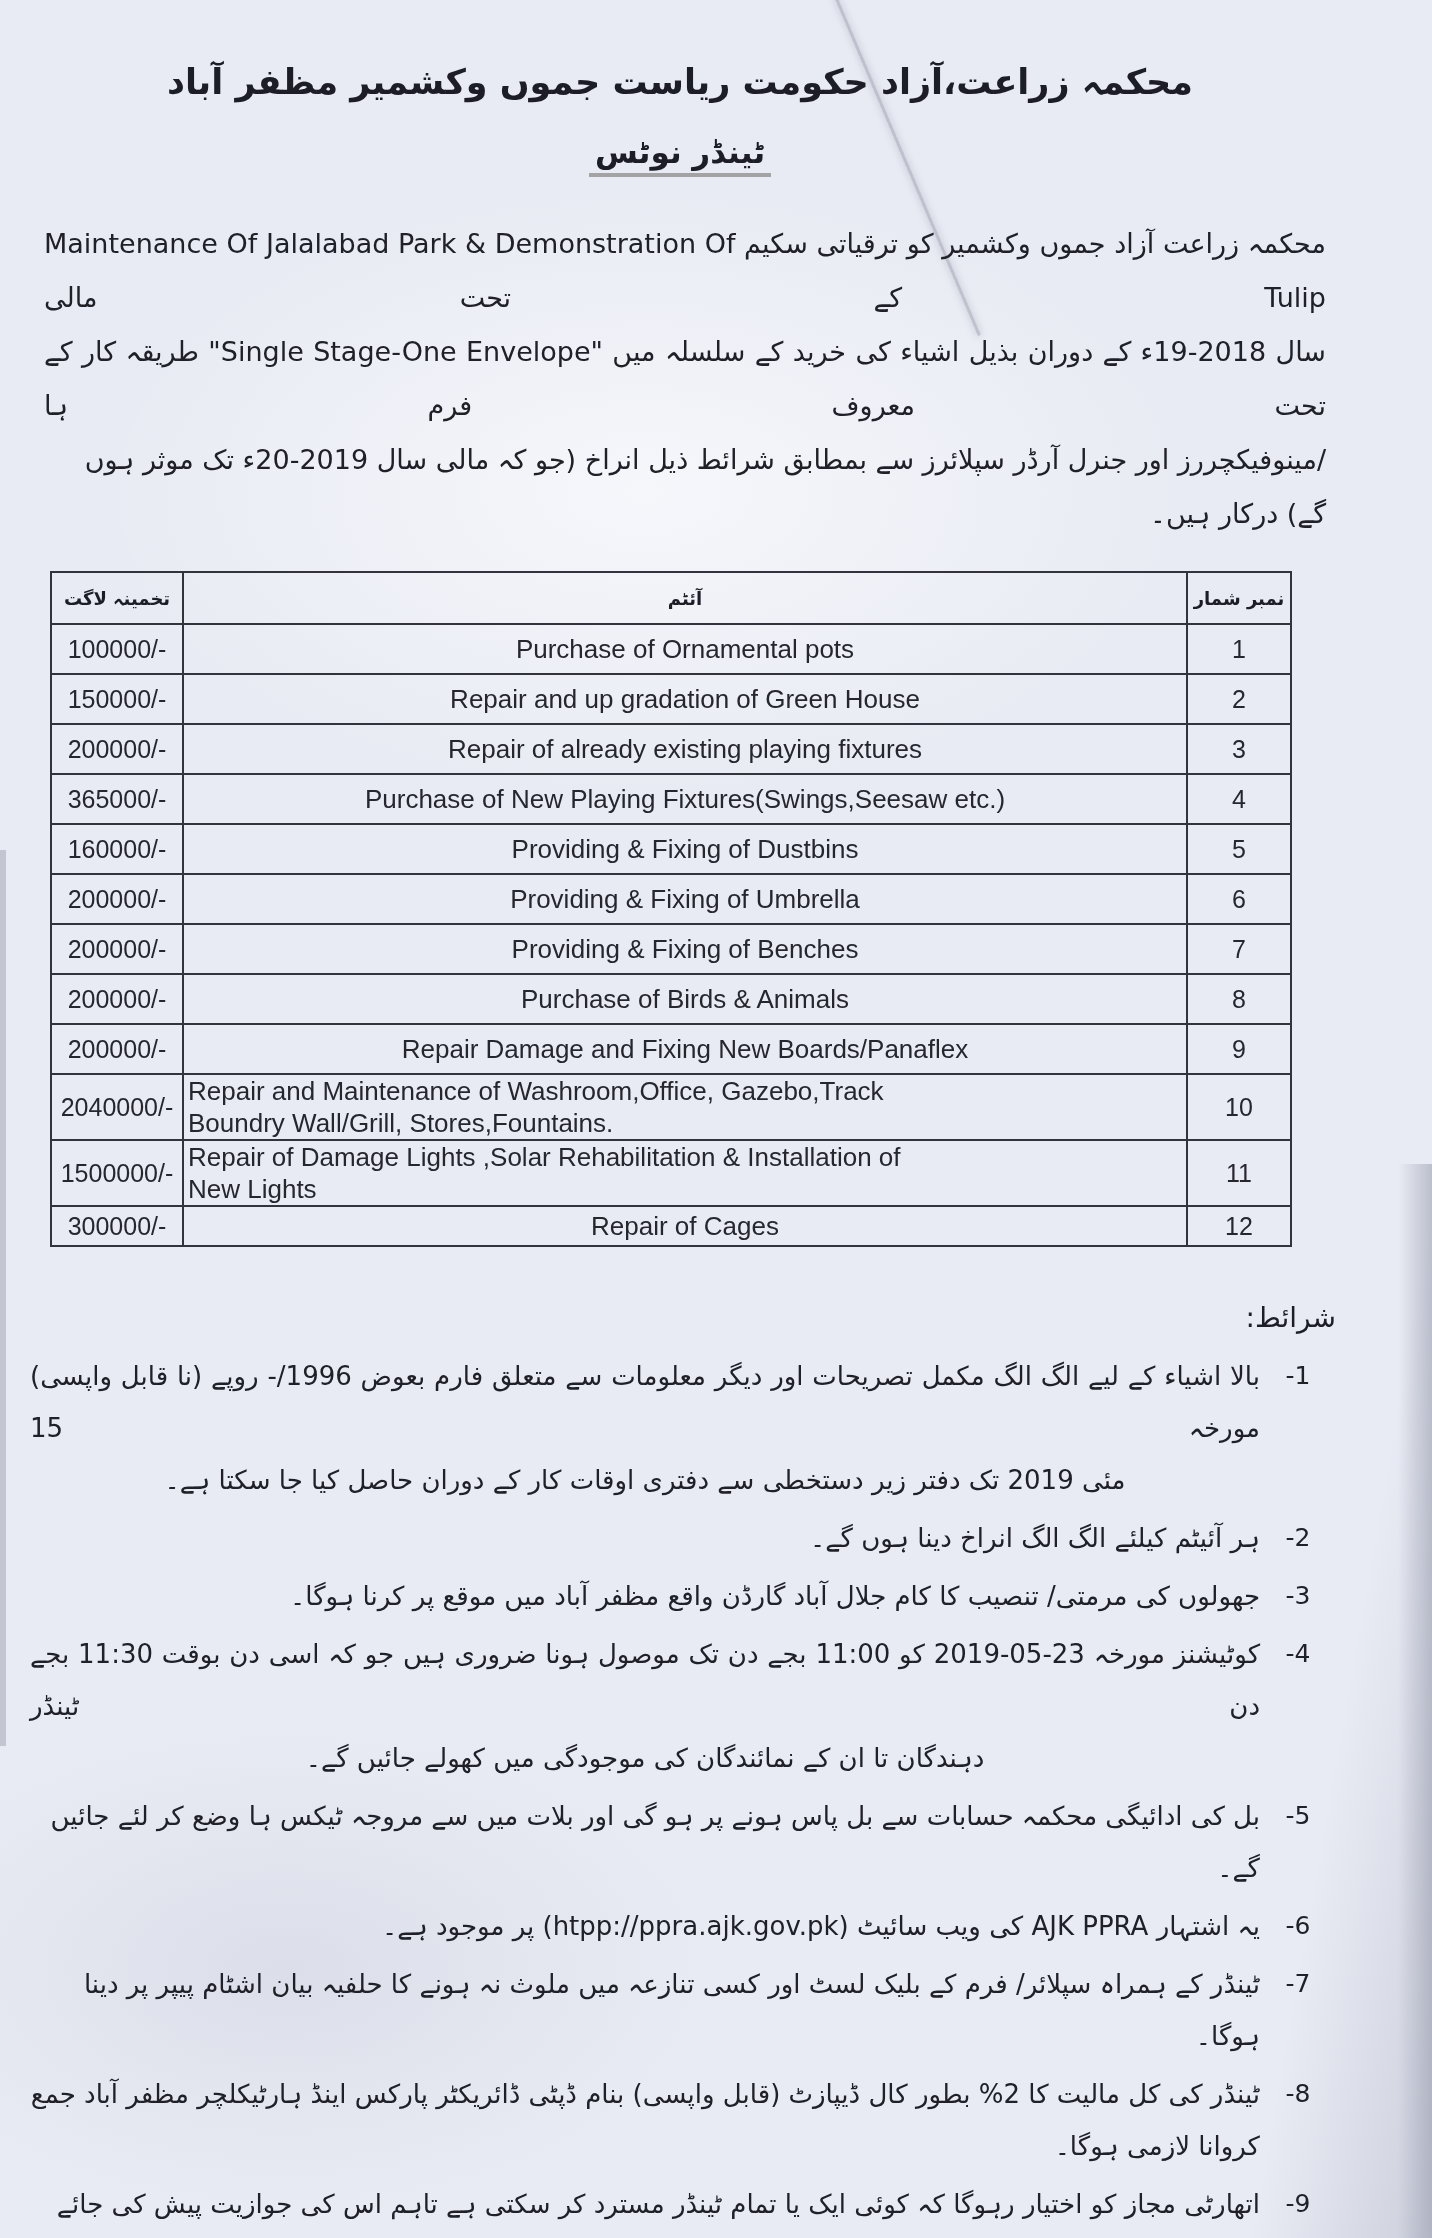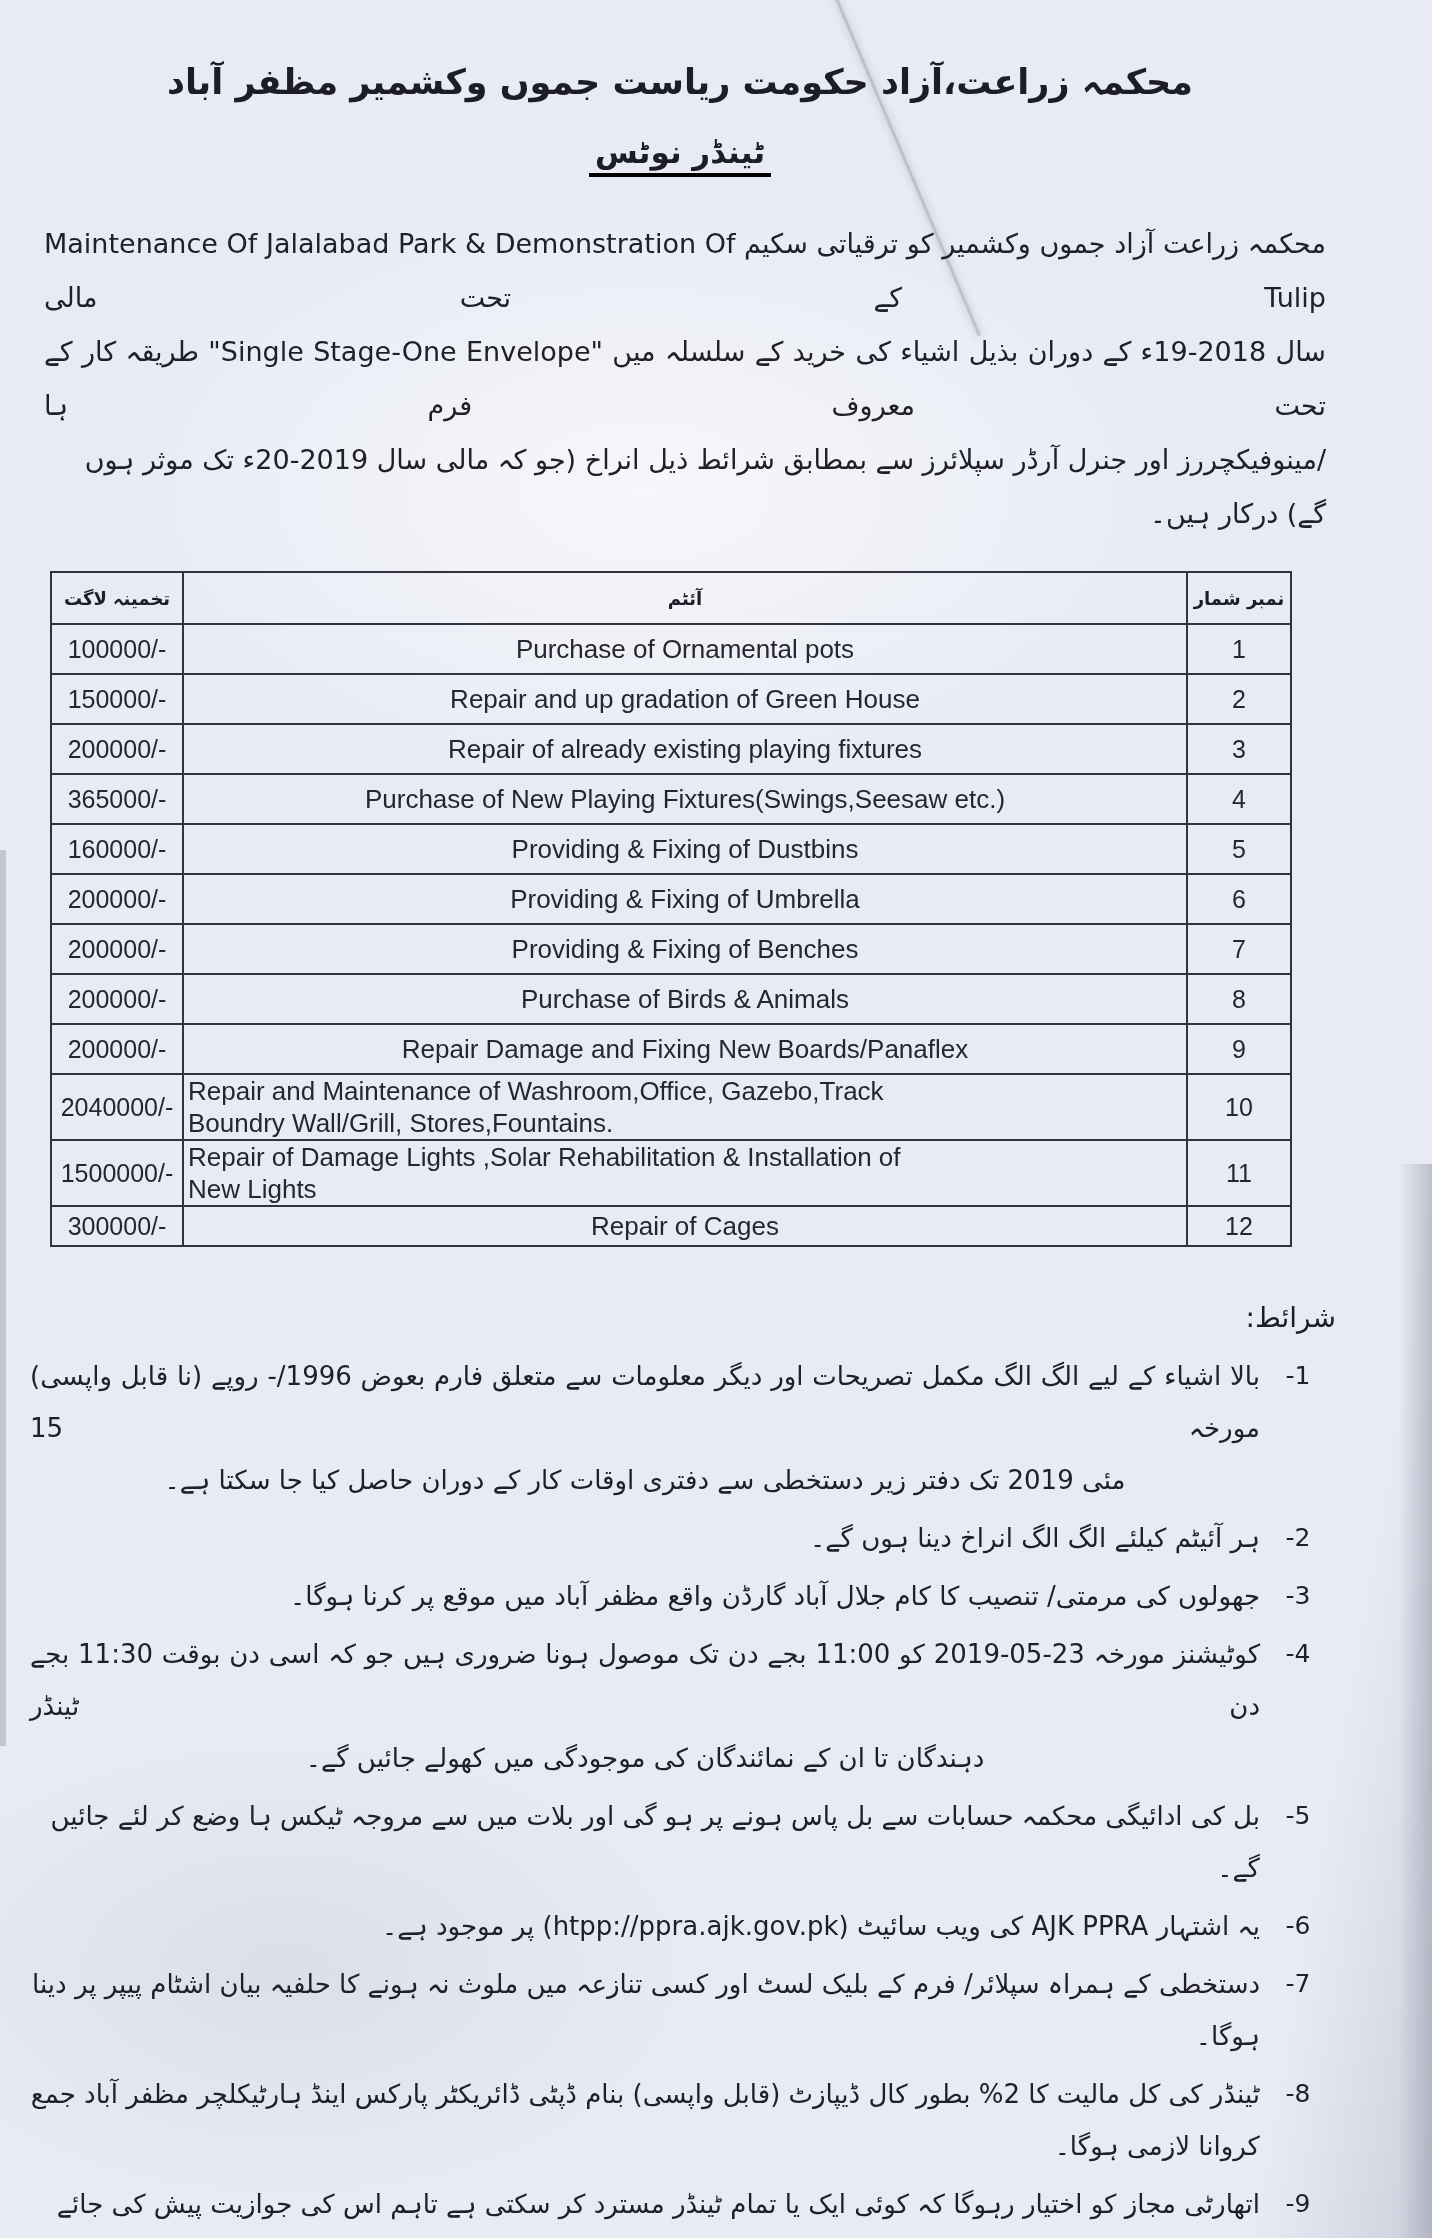--- a/index.html
+++ b/index.html
@@ -36,21 +36,21 @@
   .urdu{direction:rtl;}
   .eng{font-family:"Liberation Sans","DejaVu Sans",sans-serif;}
 
   .head{ text-align:center; margin:56px 72px 0 0; }
   .dept{
     font-size:35px;font-weight:bold;line-height:52px;color:#1d1d27;
   }
   .notice-wrap{margin-top:26px;}
   .notice{
     display:inline-block;font-size:31px;font-weight:bold;color:#1d1d27;
-    padding:0 6px 3px 6px;border-bottom:4px solid #000000;
+    padding:0 6px 3px 6px;border-bottom:4px solid #a3a3a3;
   }
 
   .intro{ margin:40px 106px 0 44px; }
   .i-line{
     direction:rtl;font-size:27px;line-height:54px;color:#202029;
     text-align:right;
   }
   .i-line.stretch{ text-align:justify; text-align-last:justify; }
 
   table.items{
@@ -226,21 +226,21 @@
 
     <div class="term">
       <div class="t-text">
         <div class="t-line">یہ اشتہار AJK PPRA کی ویب سائیٹ (htpp://ppra.ajk.gov.pk) پر موجود ہے۔</div>
       </div>
       <div class="t-num">-6</div>
     </div>
 
     <div class="term">
       <div class="t-text">
-        <div class="t-line">دستخطی کے ہمراہ سپلائر/ فرم کے بلیک لسٹ اور کسی تنازعہ میں ملوث نہ ہونے کا حلفیہ بیان اشٹام پیپر پر دینا ہوگا۔</div>
+        <div class="t-line">ٹینڈر کے ہمراہ سپلائر/ فرم کے بلیک لسٹ اور کسی تنازعہ میں ملوث نہ ہونے کا حلفیہ بیان اشٹام پیپر پر دینا ہوگا۔</div>
       </div>
       <div class="t-num">-7</div>
     </div>
 
     <div class="term">
       <div class="t-text">
         <div class="t-line">ٹینڈر کی کل مالیت کا 2% بطور کال ڈیپازٹ (قابل واپسی) بنام ڈپٹی ڈائریکٹر پارکس اینڈ ہارٹیکلچر مظفر آباد جمع کروانا لازمی ہوگا۔</div>
       </div>
       <div class="t-num">-8</div>
     </div>

